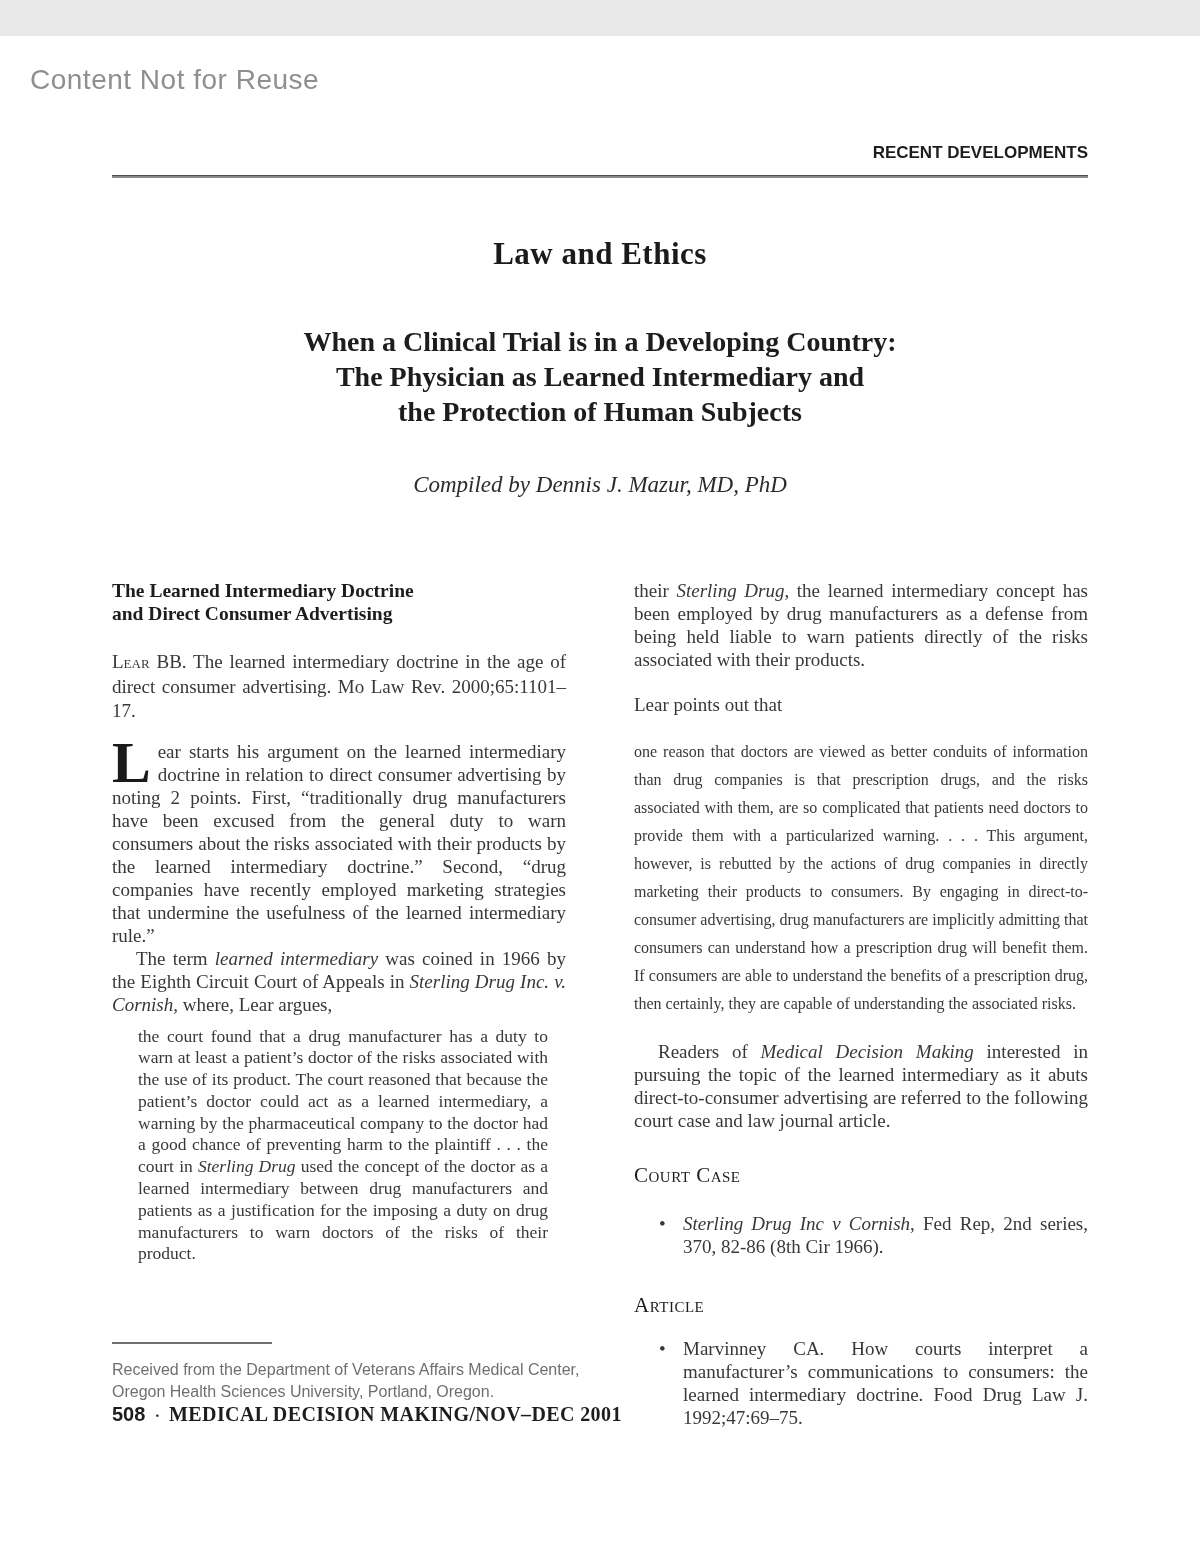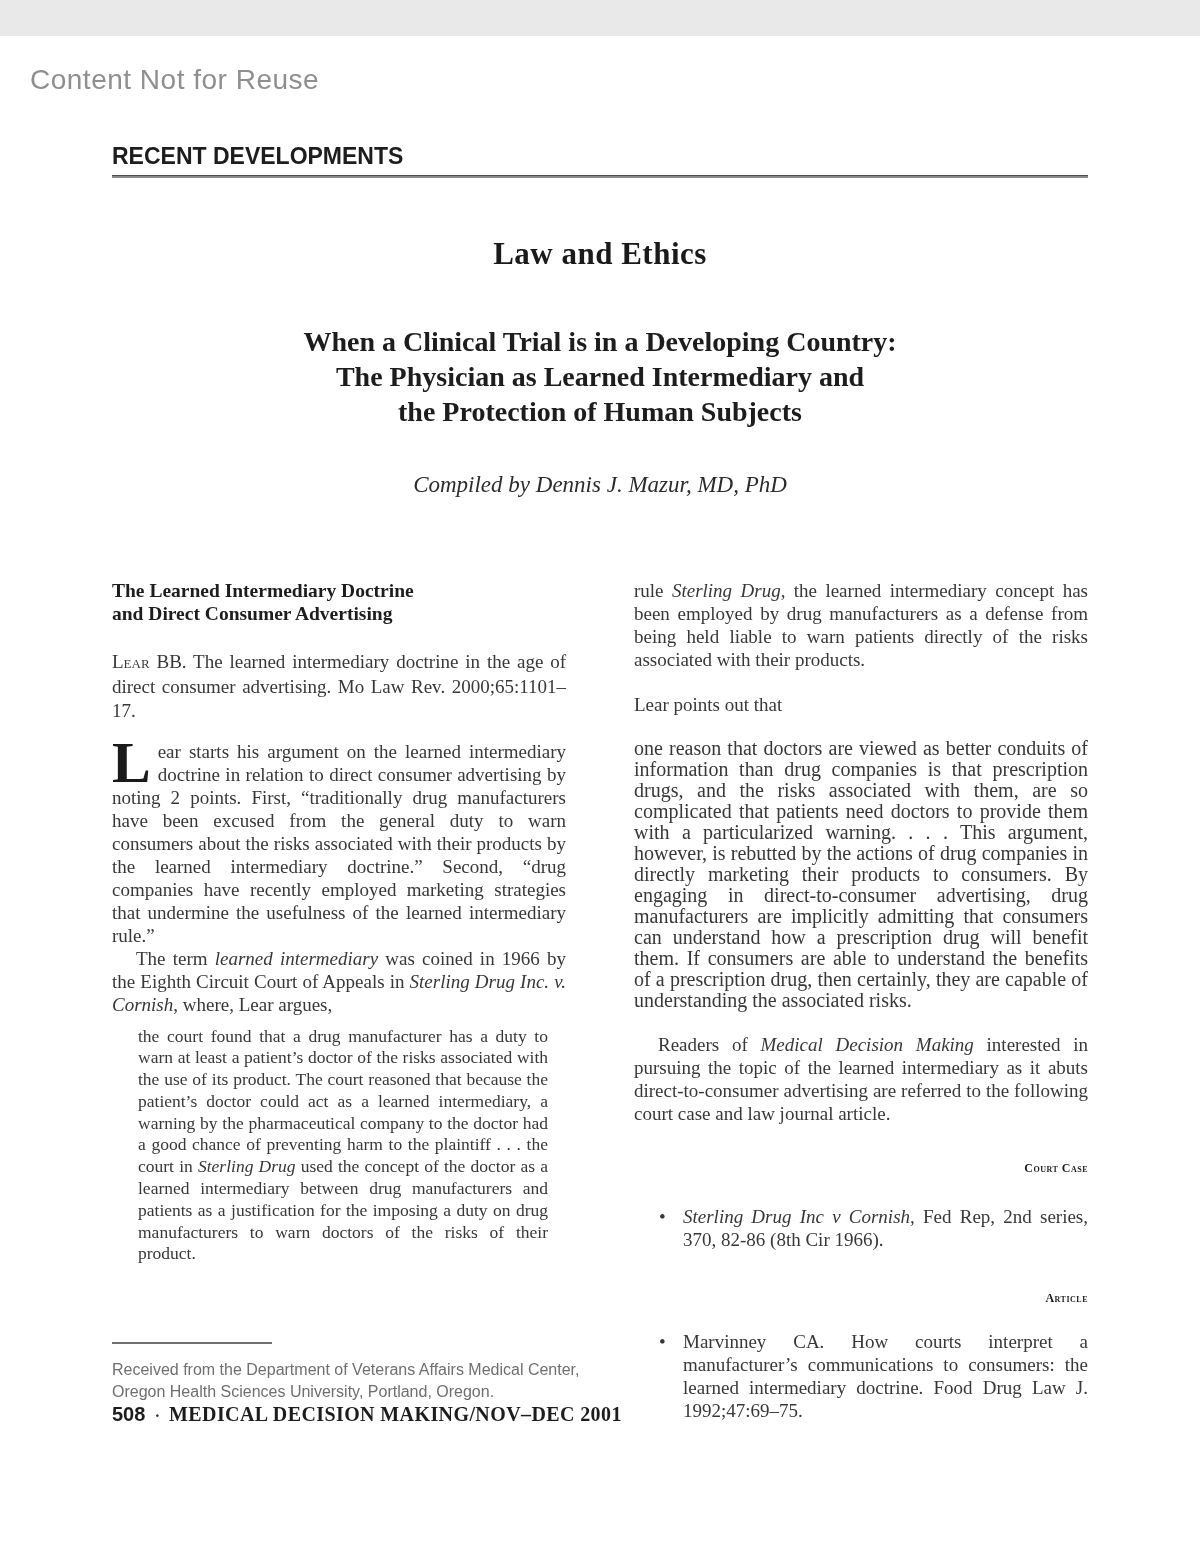--- a/index.html
+++ b/index.html
@@ -19,23 +19,24 @@
     left: 30px; top: 28px;
     font-family: "Liberation Sans", sans-serif;
     font-size: 28px;
     color: #8f8f8f;
     letter-spacing: 0.5px;
   }
   .running-head {
     position: absolute;
     left: 112px; top: 107px;
     width: 976px;
-    font-family: "Liberation Sans", sans-serif;
-    font-weight: bold;
-    font-size: 23px;
+    text-align: right;
+    font-family: "Liberation Sans", sans-serif;
+    font-weight: bold;
+    font-size: 17px;
     color: #1d1d1d;
     letter-spacing: 0px;
   }
   .header-rule {
     position: absolute;
     left: 112px; top: 139px;
     width: 976px;
     height: 3px;
     background: #8a8a8a;
     border-top: 1px solid #4f4f4f;
@@ -115,32 +116,32 @@
     font-family: "Liberation Sans", sans-serif;
     font-size: 16px;
     line-height: 22px;
     color: #6f6f6f;
     text-align: left;
   }
   .continuation-para { }
   .intro-line { margin-top: 22px; text-align: left; }
   .block-quote-right {
     margin-top: 22px;
-    font-size: 20px;
-    line-height: 21px;
+    font-size: 16px;
+    line-height: 28px;
   }
   .readers-para { margin-top: 22px; text-indent: 24px; }
   .sc-heading {
     margin-top: 32px;
     font-variant: small-caps;
-    font-weight: bold;
-    font-size: 12px;
+    font-weight: normal;
+    font-size: 21px;
     letter-spacing: 0.5px;
     color: #1d1d1d;
-    text-align: right;
+    text-align: left;
   }
   .sc-heading.article { margin-top: 36px; }
   .bullet-item {
     margin-top: 25px;
     display: flex;
     align-items: flex-start;
   }
   .bullet-item.article-item { margin-top: 20px; }
   .bullet-glyph {
     flex: 0 0 auto;
@@ -200,21 +201,21 @@
 
       <p class="lead-para"><span class="drop-cap">L</span><span><span>ear starts his argument on the learned intermediary doctrine in relation to direct consumer advertising by noting 2 points. First, “traditionally drug manufacturers have been excused from the general duty to warn consumers about the risks associated with their products by the learned intermediary doctrine.” Second, “drug companies have recently employed marketing strategies that undermine the usefulness of the learned intermediary rule.”</span></span></p>
 
       <p class="term-para"><span>The term </span><span class="seg-italic">learned intermediary</span><span> was coined in 1966 by the Eighth Circuit Court of Appeals in </span><span class="seg-italic">Sterling Drug Inc. v. Cornish</span><span>, where, Lear argues,</span></p>
 
       <p class="block-quote-left"><span>the court found that a drug manufacturer has a duty to warn at least a patient’s doctor of the risks associated with the use of its product. The court reasoned that because the patient’s doctor could act as a learned intermediary, a warning by the pharmaceutical company to the doctor had a good chance of preventing harm to the plaintiff . . . the court in </span><span class="seg-italic">Sterling Drug</span><span> used the concept of the doctor as a learned intermediary between drug manufacturers and patients as a justification for the imposing a duty on drug manufacturers to warn doctors of the risks of their product.</span></p>
 
     </div>
 
     <div class="col">
-      <p class="continuation-para"><span>rule </span><span class="seg-italic">Sterling Drug</span><span>, the learned intermediary concept has been employed by drug manufacturers as a defense from being held liable to warn patients directly of the risks associated with their products.</span></p>
+      <p class="continuation-para"><span>their </span><span class="seg-italic">Sterling Drug</span><span>, the learned intermediary concept has been employed by drug manufacturers as a defense from being held liable to warn patients directly of the risks associated with their products.</span></p>
 
       <p class="intro-line">Lear points out that</p>
 
       <p class="block-quote-right"><span>one reason that doctors are viewed as better conduits of information than drug companies is that prescription drugs, and the risks associated with them, are so complicated that patients need doctors to provide them with a particularized warning. . . . This argument, however, is rebutted by the actions of drug companies in directly marketing their products to consumers. By engaging in direct-to-consumer advertising, drug manufacturers are implicitly admitting that consumers can understand how a prescription drug will benefit them. If consumers are able to understand the benefits of a prescription drug, then certainly, they are capable of understanding the associated risks.</span></p>
 
       <p class="readers-para"><span>Readers of </span><span class="seg-italic">Medical Decision Making</span><span> interested in pursuing the topic of the learned intermediary as it abuts direct-to-consumer advertising are referred to the following court case and law journal article.</span></p>
 
       <div class="sc-heading">Court Case</div>
 
       <div class="bullet-item">

